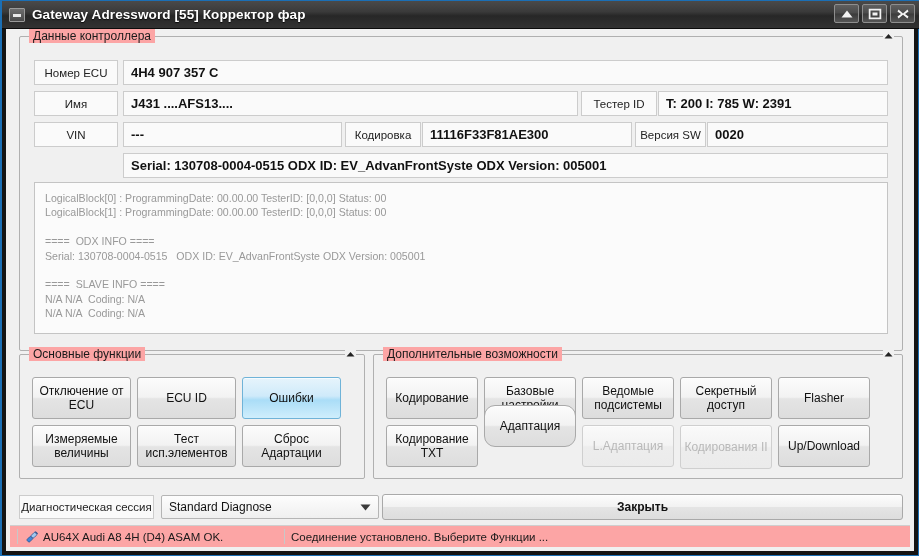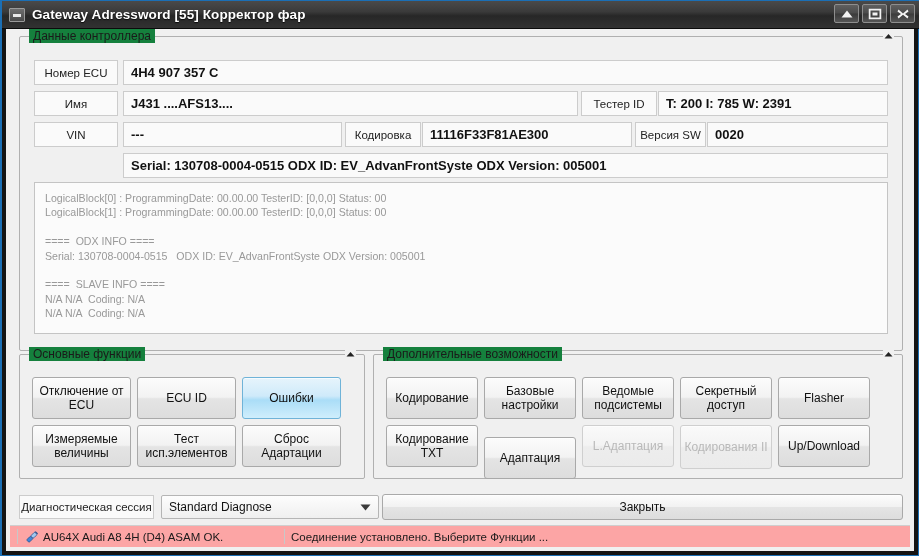--- a/index.html
+++ b/index.html
@@ -89,21 +89,21 @@
   .groupbox {
     position: absolute;
     box-sizing: border-box;
     border: 1px solid #b0b0b0;
     border-radius: 2px;
     background: transparent;
   }
   .groupbox > .gb-title {
     position: absolute;
     top: -8px; left: 9px;
-    background: #15803d;
+    background: #fca5a5;
     padding: 0 4px;
     font-size: 12px;
     color: #1a1a1a;
     white-space: nowrap;
   }
   .gb-collapse {
     position: absolute;
     top: -6px; right: 8px;
     width: 11px; height: 11px;
     background: #f0f0f0;
@@ -335,35 +335,35 @@
     <div class="btn" style="left:478px; top:348px; width:92px; height:42px;">Базовые
 настройки</div>
     <div class="btn" style="left:576px; top:348px; width:92px; height:42px;">Ведомые
 подсистемы</div>
     <div class="btn" style="left:674px; top:348px; width:92px; height:42px;">Секретный
 доступ</div>
     <div class="btn" style="left:772px; top:348px; width:92px; height:42px;">Flasher</div>
 
     <div class="btn" style="left:380px; top:396px; width:92px; height:42px;">Кодирование
 TXT</div>
-    <div class="btn" style="left:478px; top:408px; width:92px; height:42px;">Адаптация</div>
+    <div class="btn" style="left:478px; top:376px; width:92px; height:42px;border-radius:11px;">Адаптация</div>
     <div class="btn disabled" style="left:576px; top:396px; width:92px; height:42px;">L.Адаптация</div>
     <div class="btn disabled" style="left:674px; top:396px; width:92px; height:44px;">Кодирования II</div>
     <div class="btn" style="left:772px; top:396px; width:92px; height:42px;">Up/Download</div>
 
     <div class="lbl-box" style="left:13px; top:466px; width:135px; height:24px; font-size:11.5px;">Диагностическая сессия</div>
     <div class="combo" style="left:155px; top:466px; width:218px; height:24px;">
       <span>Standard Diagnose</span>
       <span class="arrow">
         <svg width="11" height="7" viewBox="0 0 11 7">
           <polygon points="0.5,0.5 10.5,0.5 5.5,6.5" fill="#3a3a3a"></polygon>
         </svg>
       </span>
     </div>
-    <div class="btn" style="left:376px; top:465px; width:521px; height:26px; font-size:12px;">Закрыть</div>
+    <div class="btn" style="left:376px; top:465px; width:521px; height:26px; font-size:12px;font-weight:bold;">Закрыть</div>
 
     <div class="statusbar">
       <div class="sb-sep"></div>
       <span class="plug-icon">
         <svg width="14" height="14" viewBox="0 0 14 14">
           <rect x="2" y="7.5" width="5.5" height="3.6" rx="1" transform="rotate(-45 4.75 9.3)" fill="#3f86d8" stroke="#1f4f8f" stroke-width="0.7"></rect>
           <rect x="6.2" y="3.4" width="5.5" height="3.6" rx="1" transform="rotate(-45 8.95 5.2)" fill="#9fc8f0" stroke="#1f4f8f" stroke-width="0.7"></rect>
           <line x1="10.2" y1="1.6" x2="12.6" y2="3.9" stroke="#1f4f8f" stroke-width="1.2"></line>
         </svg>
       </span>

